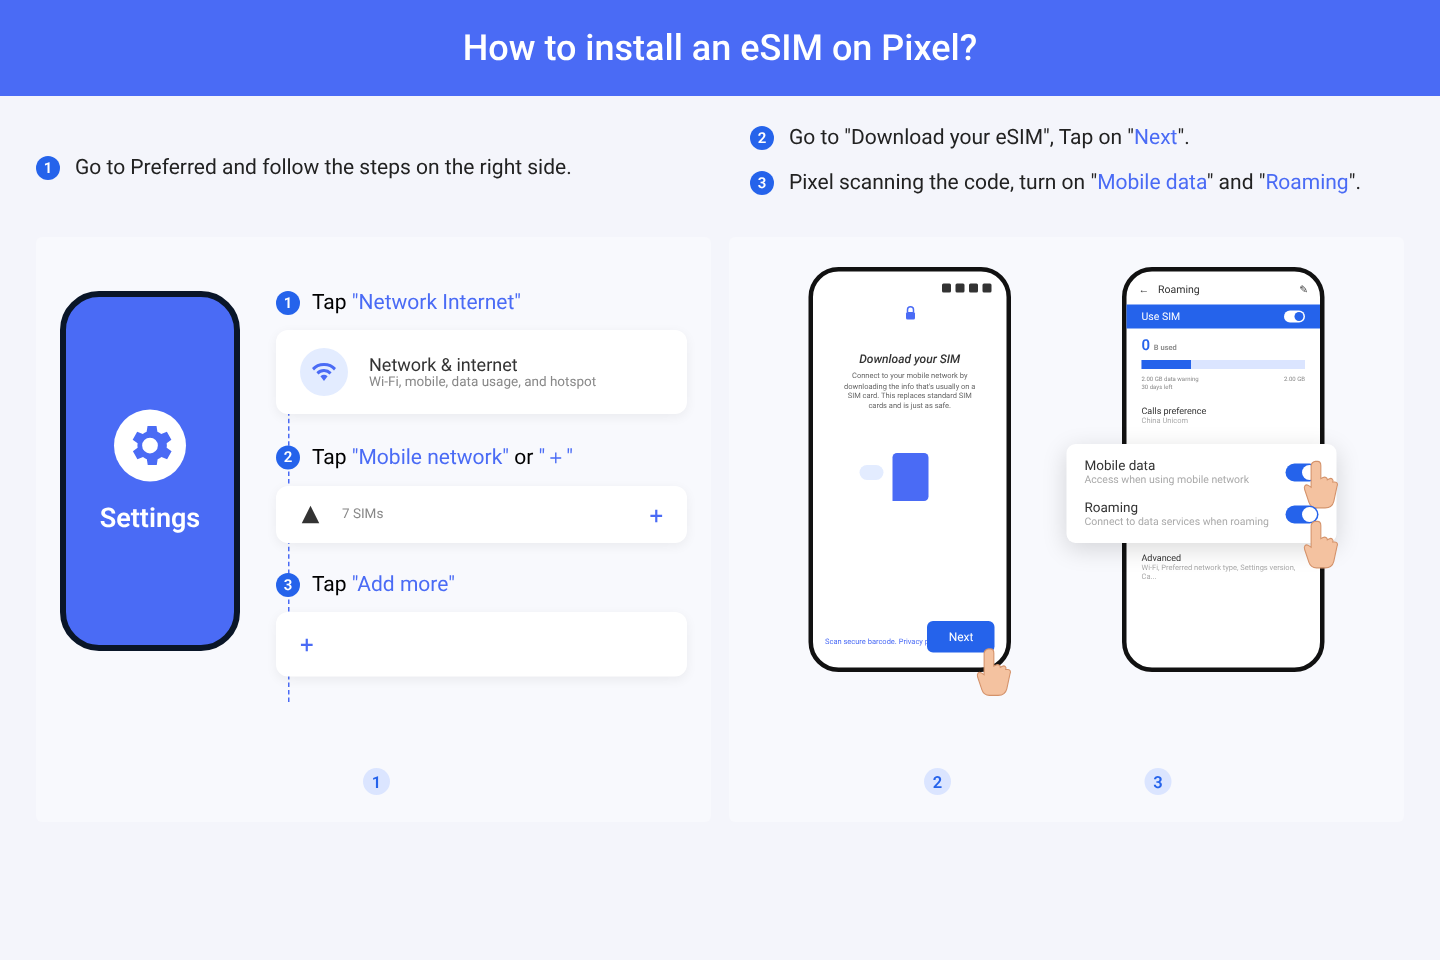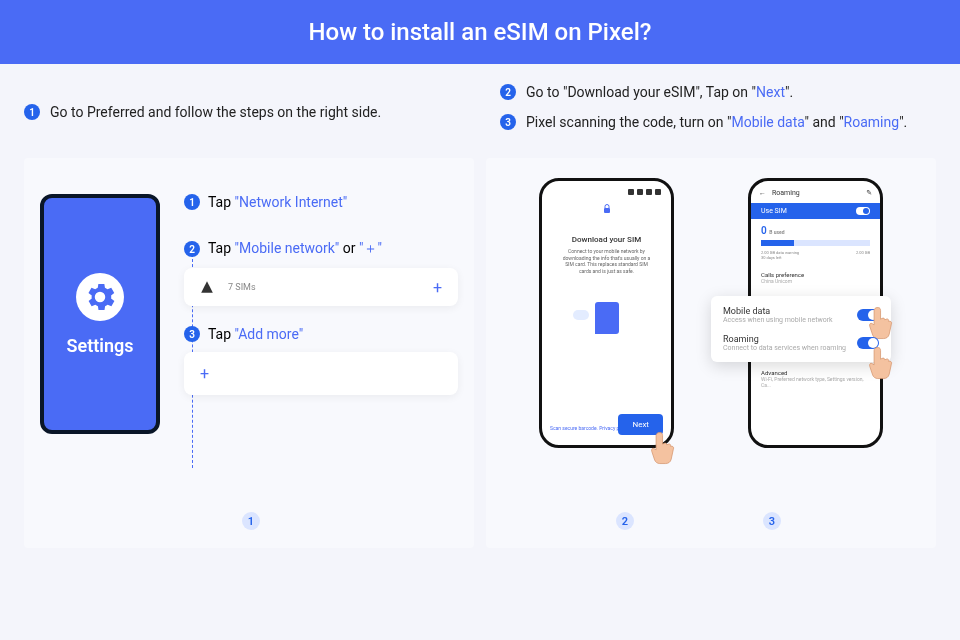--- a/index.html
+++ b/index.html
@@ -8,21 +8,21 @@
 .content { padding: 20px 24px; }
 .instructions { display: flex; gap: 40px; margin-bottom: 28px; }
 .inst-left { flex: 1; padding-top: 20px; }
 .inst-right { flex: 1; display: flex; flex-direction: column; gap: 14px; }
 .inst-item { display: flex; align-items: center; gap: 10px; font-size: 14px; color: #222; }
 .num-badge { width: 16px; height: 16px; min-width: 16px; border-radius: 50%; background: #2563eb; color: #fff; font-size: 10px; font-weight: 600; display: flex; align-items: center; justify-content: center; }
 .link-text { color: #4a6bf5; }
 .panels { display: flex; gap: 12px; }
 .panel { flex: 1; background: #f8f9fd; border-radius: 4px; padding: 36px 16px 20px; position: relative; height: 390px; }
 .panel-left { display: flex; gap: 24px; }
-.phone-frame { width: 120px; height: 240px; border: 4px solid #0a1628; border-radius: 12px; background: #4a6bf5; display: flex; flex-direction: column; align-items: center; justify-content: center; gap: 14px; position: relative; }
+.phone-frame { width: 120px; height: 240px; border: 4px solid #0a1628; border-radius: 26px; background: #4a6bf5; display: flex; flex-direction: column; align-items: center; justify-content: center; gap: 14px; position: relative; }
 .gear-circle { width: 48px; height: 48px; border-radius: 50%; background: #fff; display: flex; align-items: center; justify-content: center; }
 .gear-svg { width: 36px; height: 36px; }
 .settings-label { color: #fff; font-size: 18px; font-weight: 600; }
 .steps-col { flex: 1; display: flex; flex-direction: column; gap: 20px; position: relative; }
 .step-row { position: relative; }
 .step-header { display: flex; align-items: center; gap: 8px; font-size: 14px; margin-bottom: 10px; }
 .step-header .num-badge { background: #2563eb; }
 .card { background: #fff; border-radius: 8px; padding: 12px 16px; box-shadow: 0 2px 8px rgba(0,0,0,0.06); display: flex; align-items: center; gap: 14px; position: relative; }
 .wifi-circle { width: 32px; height: 32px; border-radius: 50%; background: #e3ecff; display: flex; align-items: center; justify-content: center; }
 .card-text { flex: 1; }
@@ -32,21 +32,21 @@
 .plus-icon { position: absolute; right: 16px; color: #4a6bf5; font-size: 16px; font-weight: 400; }
 .divider-v { position: absolute; left: 8px; top: 60px; bottom: 60px; border-left: 1px dashed #4a6bf5; z-index: 0; }
 .panel-badge { position: absolute; bottom: 18px; width: 18px; height: 18px; border-radius: 50%; background: #dbe5ff; color: #2563eb; font-size: 11px; font-weight: 600; display: flex; align-items: center; justify-content: center; }
 .badge-1 { left: 218px; }
 .badge-2 { left: 130px; }
 .badge-3 { right: 155px; }
 .panel-right { display: flex; align-items: flex-start; justify-content: space-around; padding-top: 20px; }
 .phone2 { width: 135px; height: 270px; border: 3px solid #111; border-radius: 20px; background: #fff; padding: 8px 6px; position: relative; overflow: visible; }
 .phone2 .status-bar { height: 8px; display: flex; justify-content: flex-end; gap: 3px; padding: 0 4px; }
 .status-bar span { width: 6px; height: 6px; background: #333; border-radius: 1px; }
-.download-title { text-align: center; font-size: 8px; font-weight: 500; margin-top: 20px; padding: 0 8px; color: #333; }
+.download-title { text-align: center; font-size: 8px; font-weight: 500; margin-top: 20px; padding: 0 8px; color: #333; font-style: italic; }
 .download-desc { text-align: center; font-size: 5px; color: #666; margin-top: 4px; padding: 0 12px; line-height: 1.3; }
 .sim-illust { width: 24px; height: 32px; background: #4a6bf5; border-radius: 3px 3px 3px 0; margin: 28px auto 0; position: relative; }
 .sim-illust::before { content: ''; position: absolute; left: -22px; top: 8px; width: 16px; height: 10px; background: #e3ecff; border-radius: 8px; }
 .next-btn { position: absolute; bottom: 10px; right: 8px; background: #2563eb; color: #fff; font-size: 8px; padding: 6px 14px; border-radius: 4px; }
 .privacy-link { position: absolute; bottom: 14px; left: 8px; font-size: 5px; color: #4a6bf5; }
 .hand-cursor { position: absolute; width: 30px; height: 36px; }
 .hand-1 { bottom: -20px; right: -8px; }
 .hand-2 { top: 30px; right: -18px; }
 .hand-3 { top: 72px; right: -18px; }
 .phone3 { width: 135px; height: 270px; border: 3px solid #111; border-radius: 20px; background: #fff; padding: 8px 0 0; position: relative; overflow: visible; }
@@ -114,20 +114,31 @@
       </div>
 
       <div class="steps-col">
         <div class="divider-v"></div>
 
         <div class="step-row">
           <div class="step-header">
             <span class="num-badge">1</span>
             <span><span>Tap </span><span class="link-text">"Network Internet"</span></span>
           </div>
+          <div class="card">
+            <div class="wifi-circle">
+              <svg width="16" height="16" viewBox="0 0 24 24" fill="#4a6bf5">
+                  <path d="M12 21l3.6-4.8a6 6 0 0 0-7.2 0zm0-18C7 3 2.7 4.9 0 8l2 2.4A13 13 0 0 1 12 6a13 13 0 0 1 10 4.4L24 8c-2.7-3.1-7-5-12-5zm0 6c-3 0-5.7 1.2-7.6 3.2l2 2.4A8 8 0 0 1 12 12a8 8 0 0 1 5.6 2.6l2-2.4A11 11 0 0 0 12 9z"></path>
+                </svg>
+            </div>
+            <div class="card-text">
+              <div class="card-title">Network &amp; internet</div>
+              <div class="card-sub">Wi-Fi, mobile, data usage, and hotspot</div>
+            </div>
+          </div>
         </div>
 
         <div class="step-row">
           <div class="step-header">
             <span class="num-badge">2</span>
             <span><span>Tap </span><span class="link-text">"Mobile network"</span><span> or </span><span class="link-text">"＋"</span></span>
           </div>
           <div class="card">
             <svg class="signal-icon" viewBox="0 0 24 24">
                 <path d="M2 22h20L12 2z"></path>

